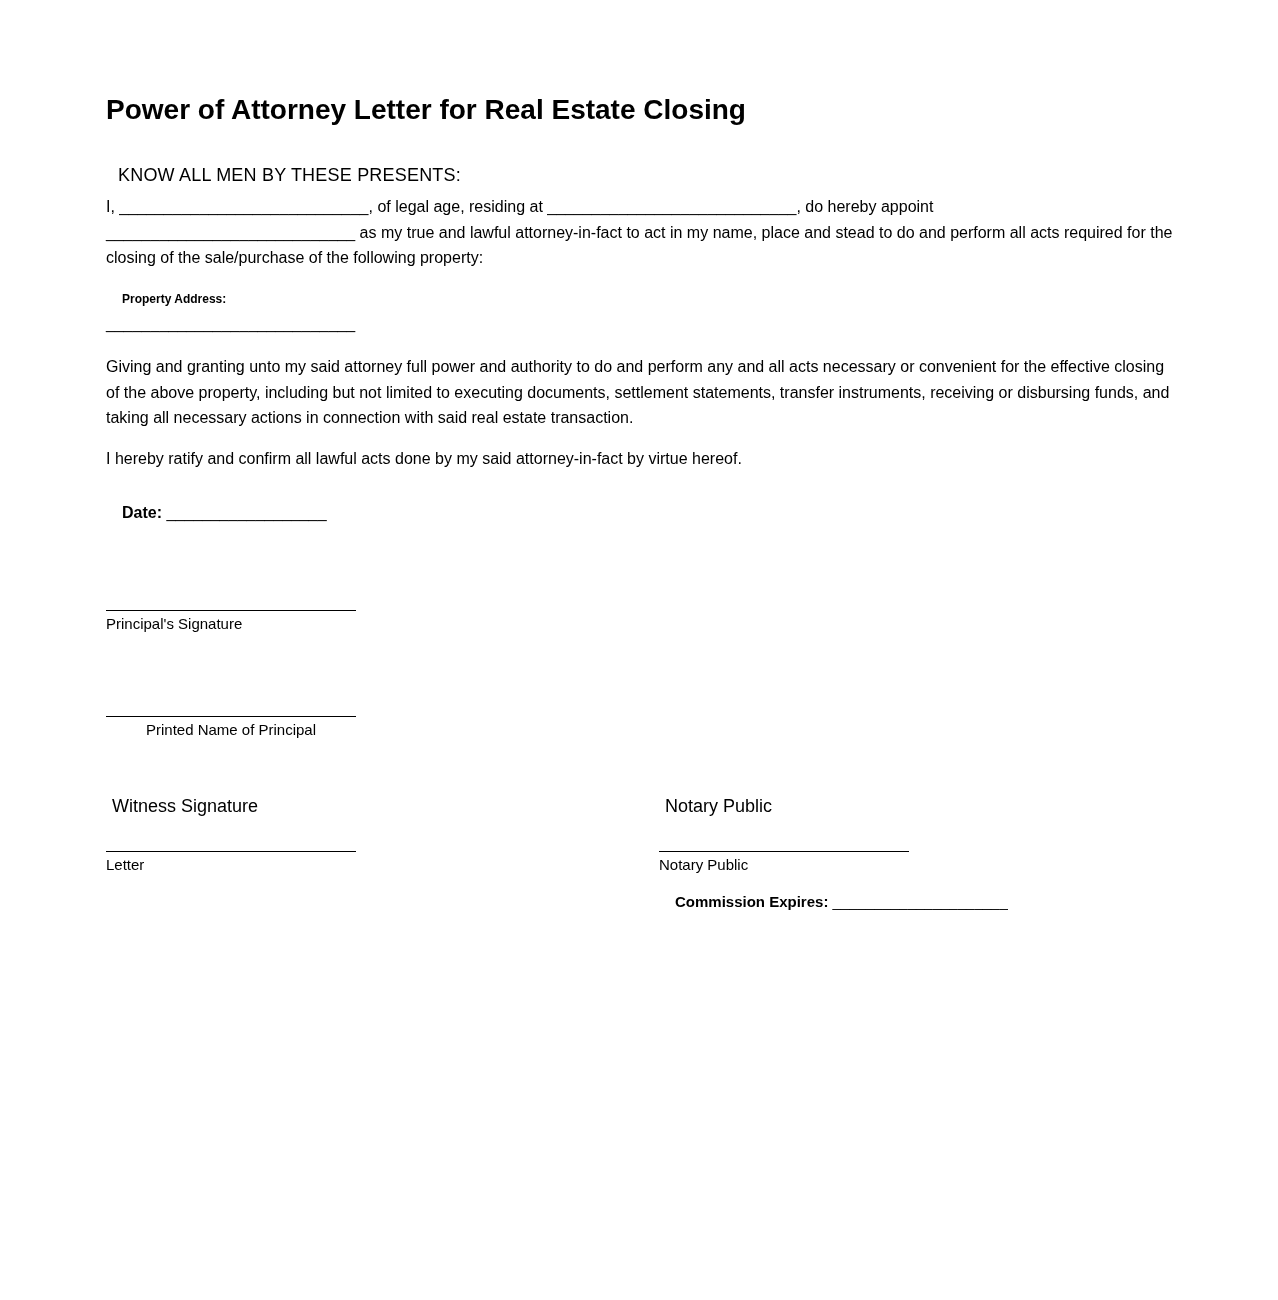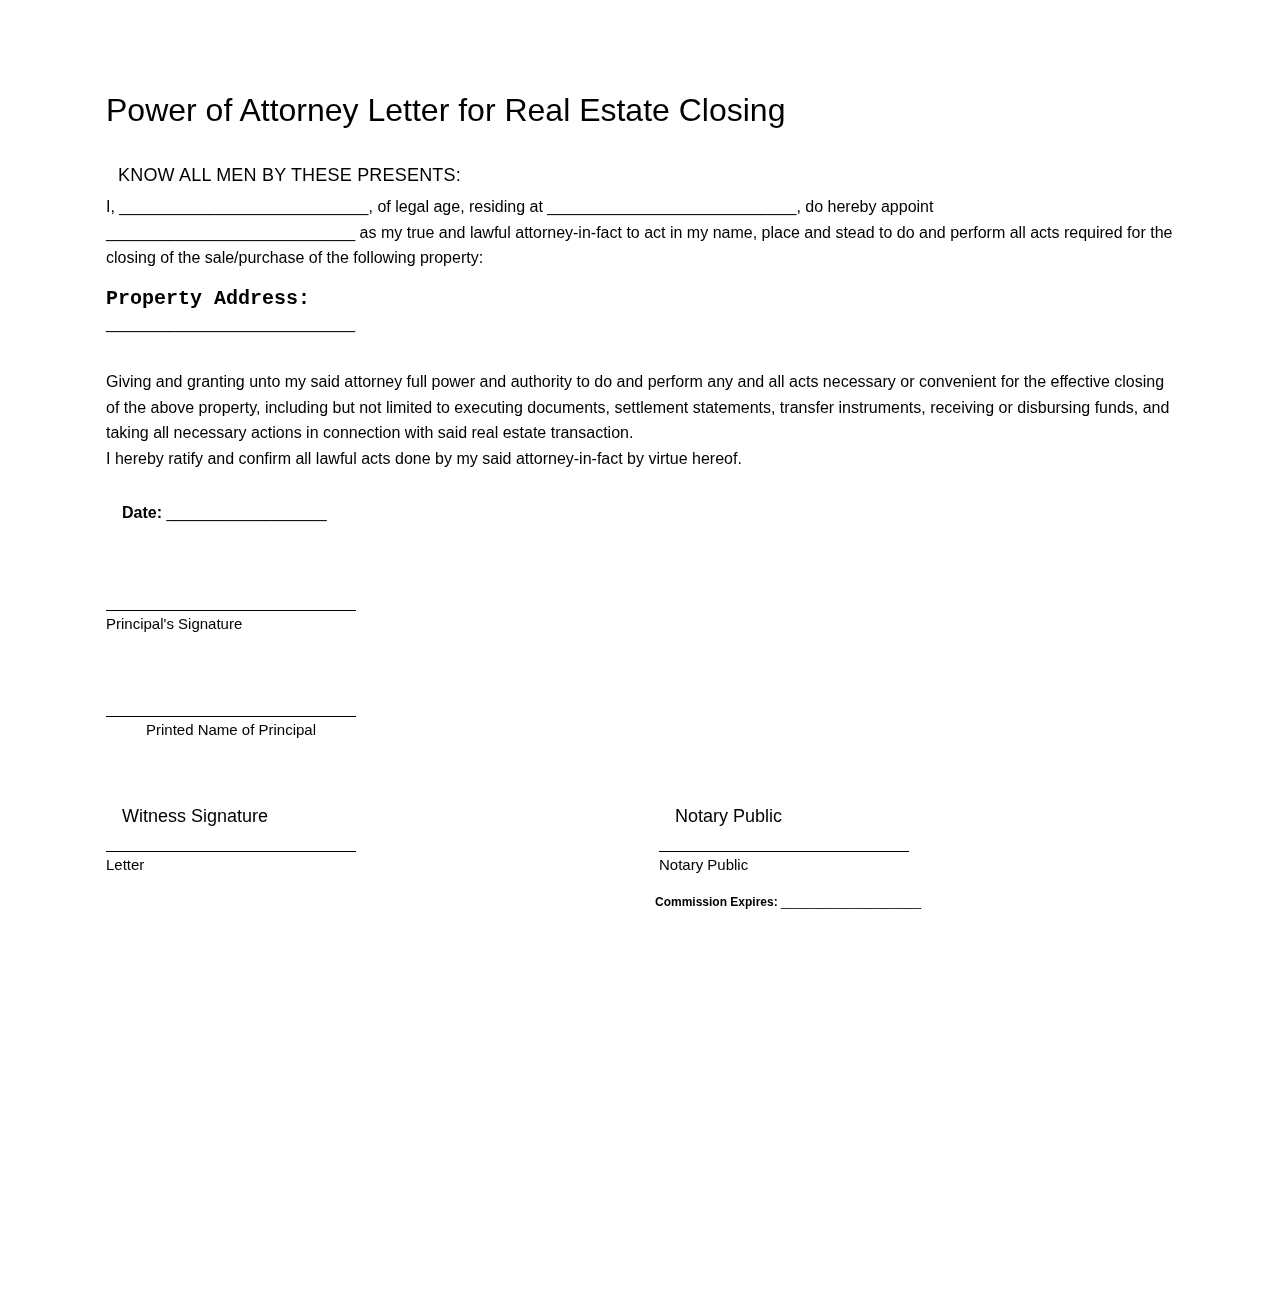--- a/index.html
+++ b/index.html
@@ -19,22 +19,22 @@
       position: absolute;
       left: 106px;
       top: 0;
       width: 1072px;
     }
     .title {
       position: absolute;
       top: 90px;
       left: 0;
       margin: 0;
-      font-size: 32px;
-      font-weight: normal;
+      font-size: 28px;
+      font-weight: bold;
       line-height: 40px;
       white-space: nowrap;
     }
     .subhead {
       position: absolute;
       top: 152px;
       left: 0;
       margin: 12px;
       font-size: 18px;
       font-weight: normal;
@@ -46,34 +46,33 @@
       left: 0;
       width: 1072px;
       margin: 0;
       font-size: 16px;
       line-height: 25.5px;
     }
     .p1 { top: 194px; }
     .prop-label {
       position: absolute;
       top: 289px;
-      left: 0;
-      font-size: 20px;
+      left: 16px;
+      font-size: 12px;
       font-weight: bold;
       line-height: 20px;
-      font-family: Liberation Mono, monospace;
     }
     .prop-blank {
       position: absolute;
       top: 314px;
       left: 0;
       font-size: 16px;
       line-height: 20px;
     }
-    .p2 { top: 369px; }
+    .p2 { top: 354px; }
     .p3 { top: 446px; }
     .date-row {
       position: absolute;
       top: 503px;
       left: 16px;
       font-size: 16px;
       line-height: 20px;
     }
     .date-row b { font-weight: bold; }
     .sig-block {
@@ -93,32 +92,32 @@
       white-space: nowrap;
     }
     .principal-sig { top: 610px; }
     .printed-name { top: 716px; text-align: center; }
     .col-head {
       position: absolute;
       top: 789px;
       font-size: 18px;
       line-height: 22px;
       white-space: nowrap;
-      margin: 16px;
+      margin: 6px;
       font-weight: normal;
     }
     .witness-head { left: 0; }
     .notary-head { left: 553px; }
     .witness-sig { top: 851px; left: 0; }
     .notary-sig { top: 851px; left: 553px; }
     .commission {
       position: absolute;
       top: 893px;
-      left: 549px;
-      font-size: 12px;
+      left: 569px;
+      font-size: 15px;
       line-height: 18px;
       white-space: nowrap;
     }
     .commission b { font-weight: bold; }
     .blank {
       letter-spacing: 0;
       text-align: right;
     }
   </style>
 </head>

